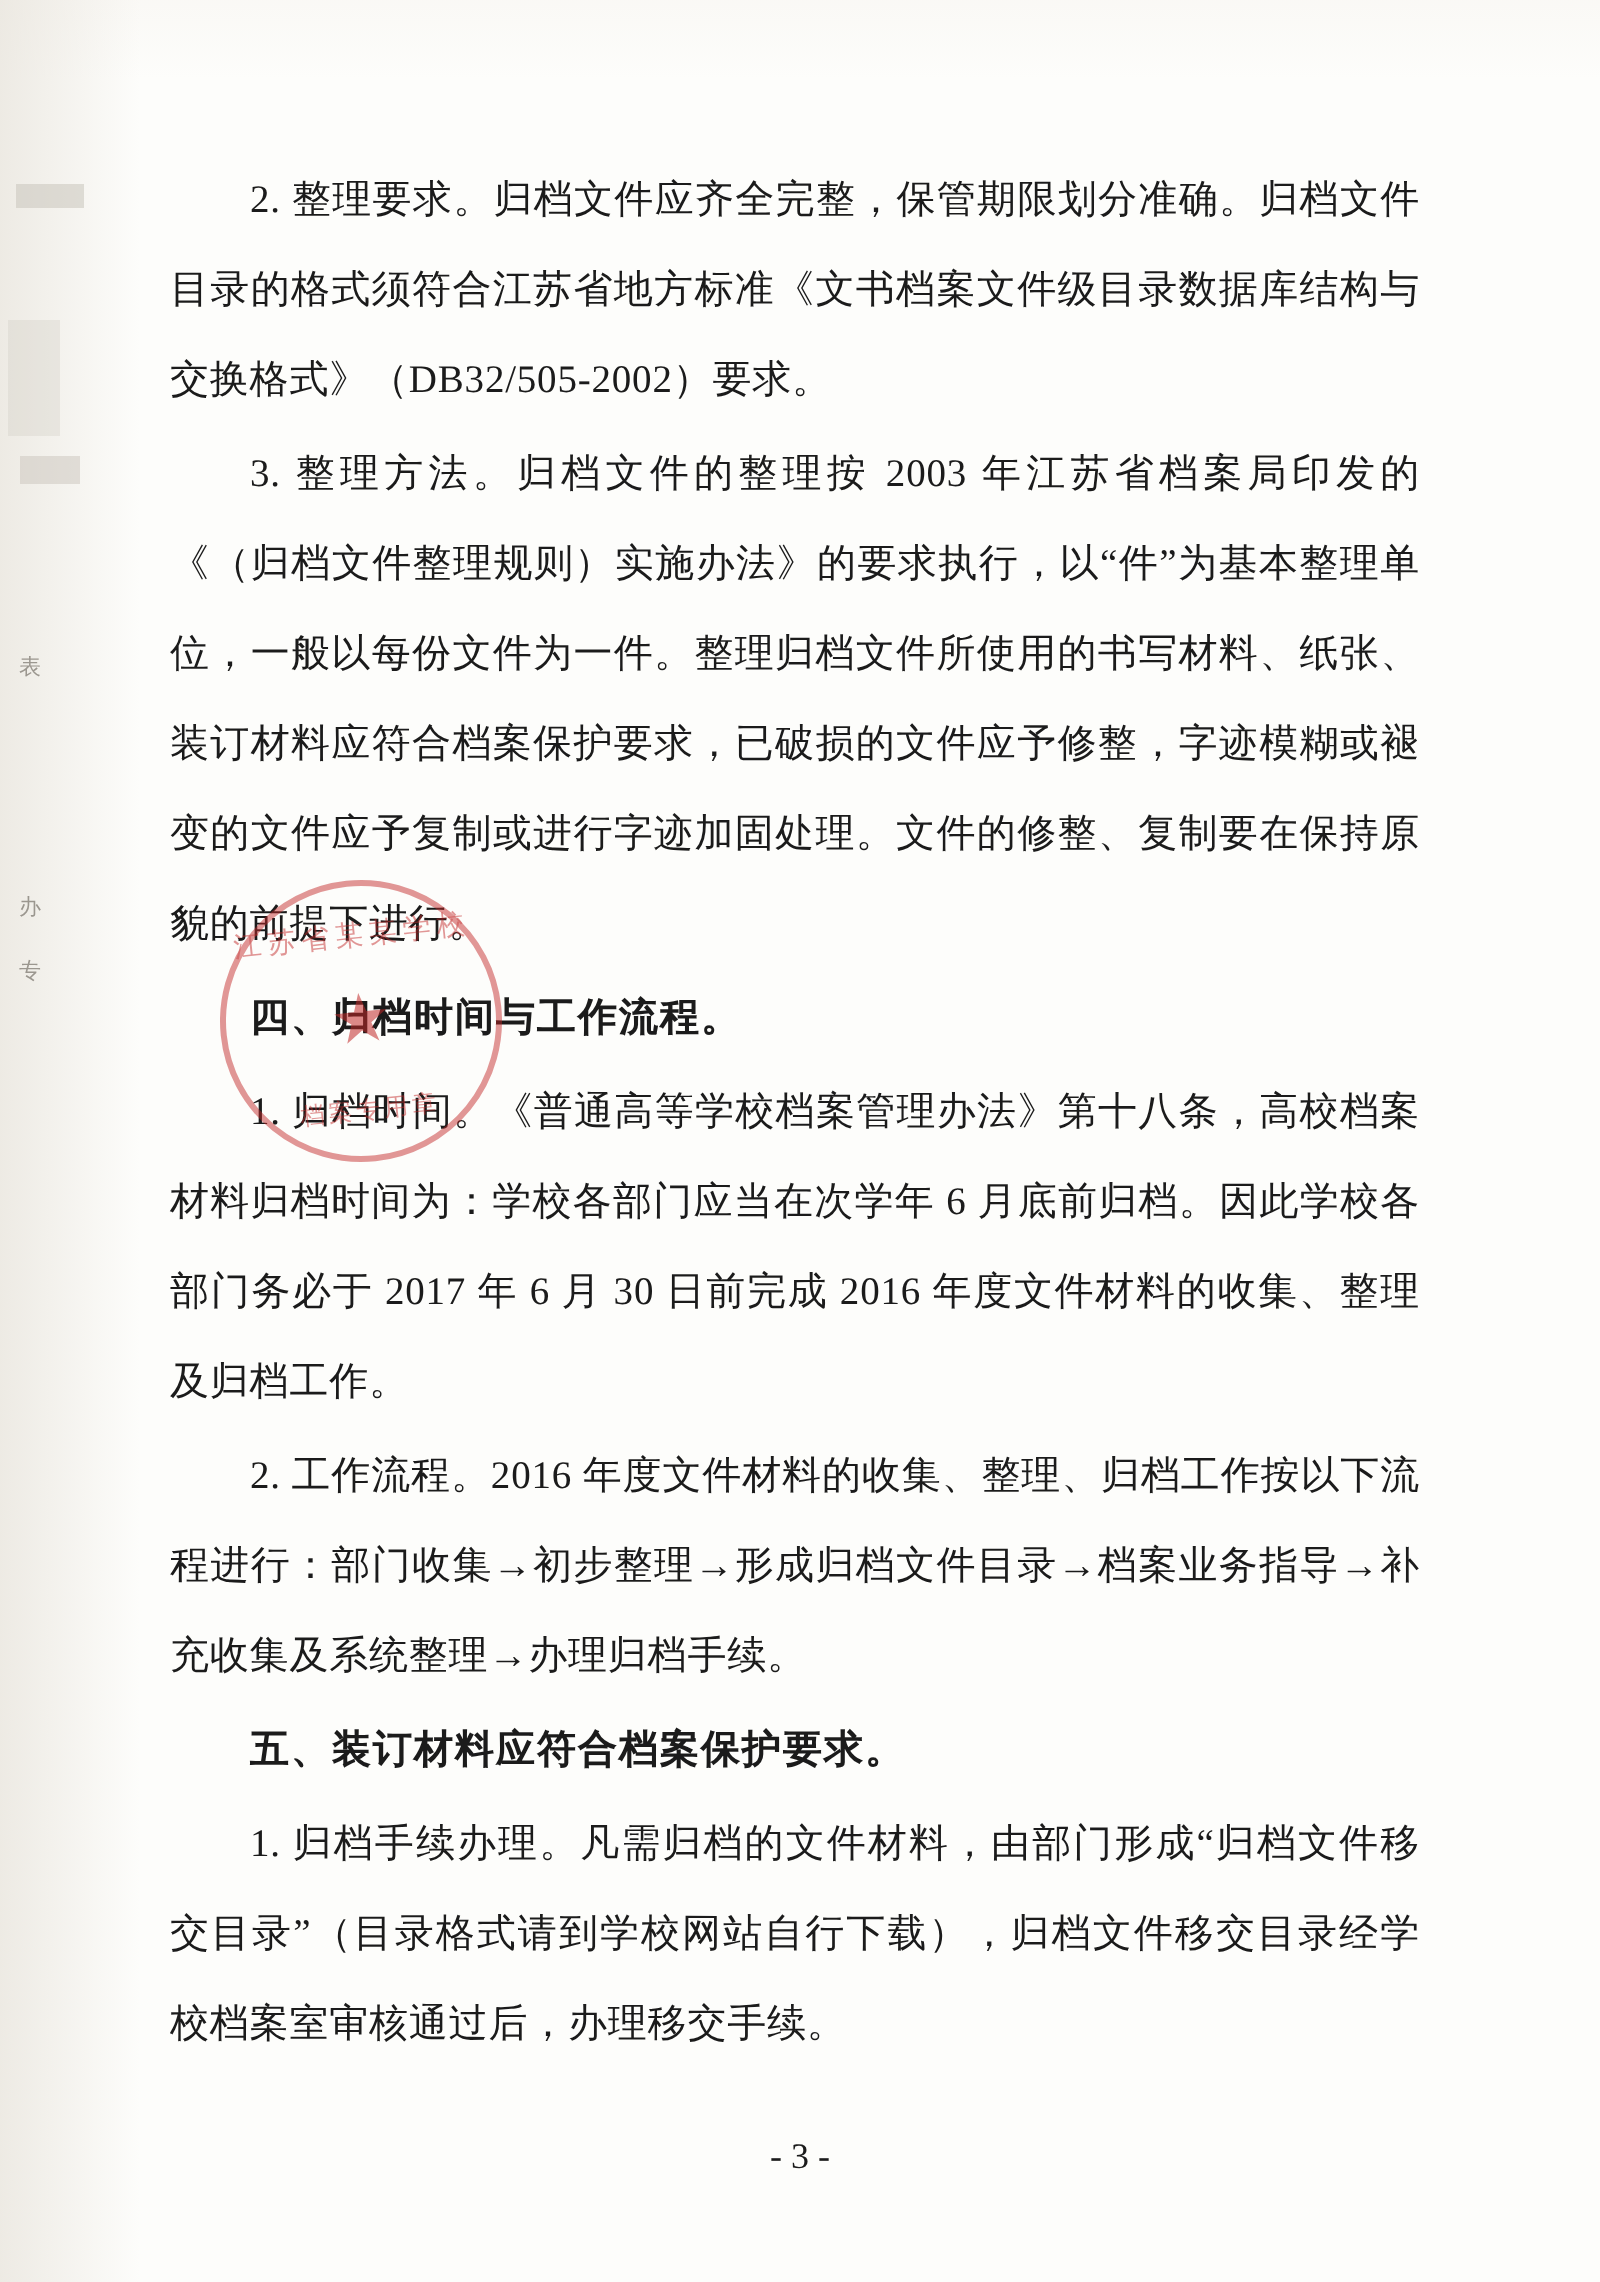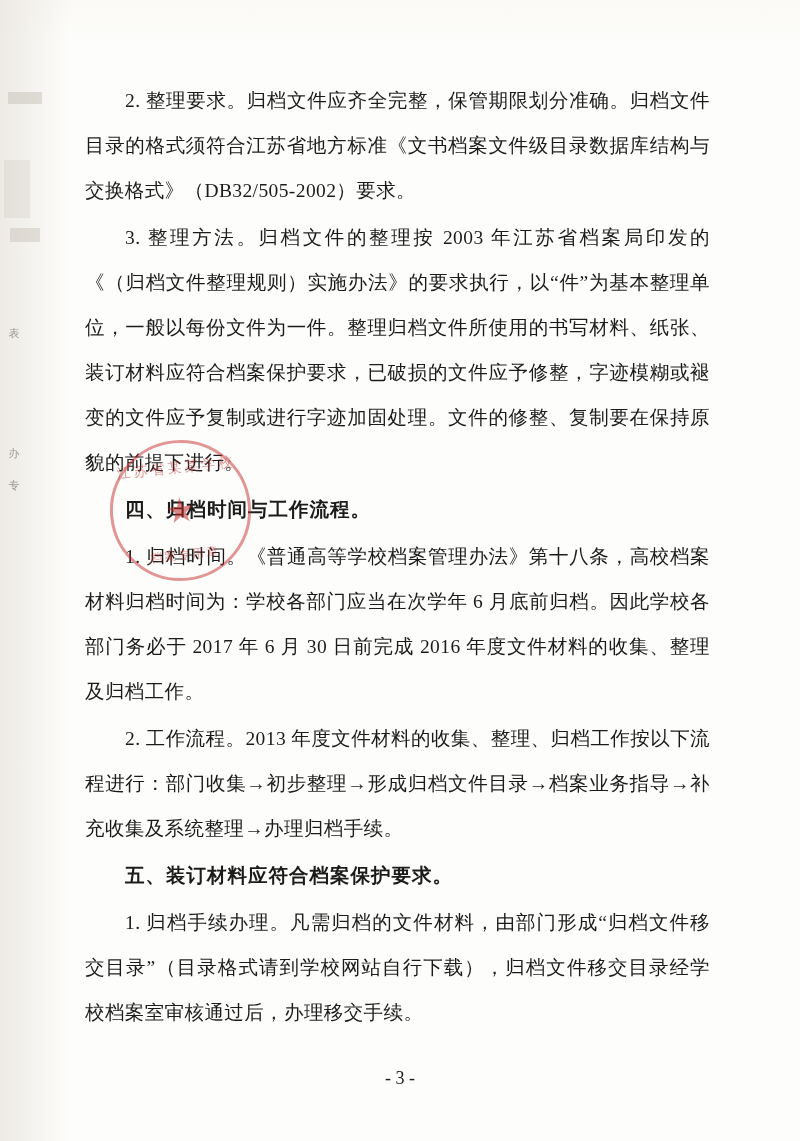--- a/index.html
+++ b/index.html
@@ -151,21 +151,21 @@
     <div class="txt" style="left:6px; top:318px;">表</div>
     <div class="txt" style="left:6px; top:438px;">办</div>
     <div class="txt" style="left:6px; top:470px;">专</div>
   </div>
 
   <div class="content">
     <p class="para indent">2. 整理要求。归档文件应齐全完整，保管期限划分准确。归档文件目录的格式须符合江苏省地方标准《文书档案文件级目录数据库结构与交换格式》（DB32/505-2002）要求。</p>
     <p class="para indent">3. 整理方法。归档文件的整理按 2003 年江苏省档案局印发的《（归档文件整理规则）实施办法》的要求执行，以“件”为基本整理单位，一般以每份文件为一件。整理归档文件所使用的书写材料、纸张、装订材料应符合档案保护要求，已破损的文件应予修整，字迹模糊或褪变的文件应予复制或进行字迹加固处理。文件的修整、复制要在保持原貌的前提下进行。</p>
     <p class="para heading">四、归档时间与工作流程。</p>
     <p class="para indent">1. 归档时间。《普通高等学校档案管理办法》第十八条，高校档案材料归档时间为：学校各部门应当在次学年 6 月底前归档。因此学校各部门务必于 2017 年 6 月 30 日前完成 2016 年度文件材料的收集、整理及归档工作。</p>
-    <p class="para indent">2. 工作流程。2013 年度文件材料的收集、整理、归档工作按以下流程进行：部门收集→初步整理→形成归档文件目录→档案业务指导→补充收集及系统整理→办理归档手续。</p>
+    <p class="para indent">2. 工作流程。2016 年度文件材料的收集、整理、归档工作按以下流程进行：部门收集→初步整理→形成归档文件目录→档案业务指导→补充收集及系统整理→办理归档手续。</p>
     <p class="para heading">五、装订材料应符合档案保护要求。</p>
     <p class="para indent">1. 归档手续办理。凡需归档的文件材料，由部门形成“归档文件移交目录”（目录格式请到学校网站自行下载），归档文件移交目录经学校档案室审核通过后，办理移交手续。</p>
   </div>
 
   <div class="seal">
     <div class="seal-top">江苏省某某学校</div>
     <div class="seal-star">★</div>
     <div class="seal-bottom">档案专用章</div>
   </div>
 

